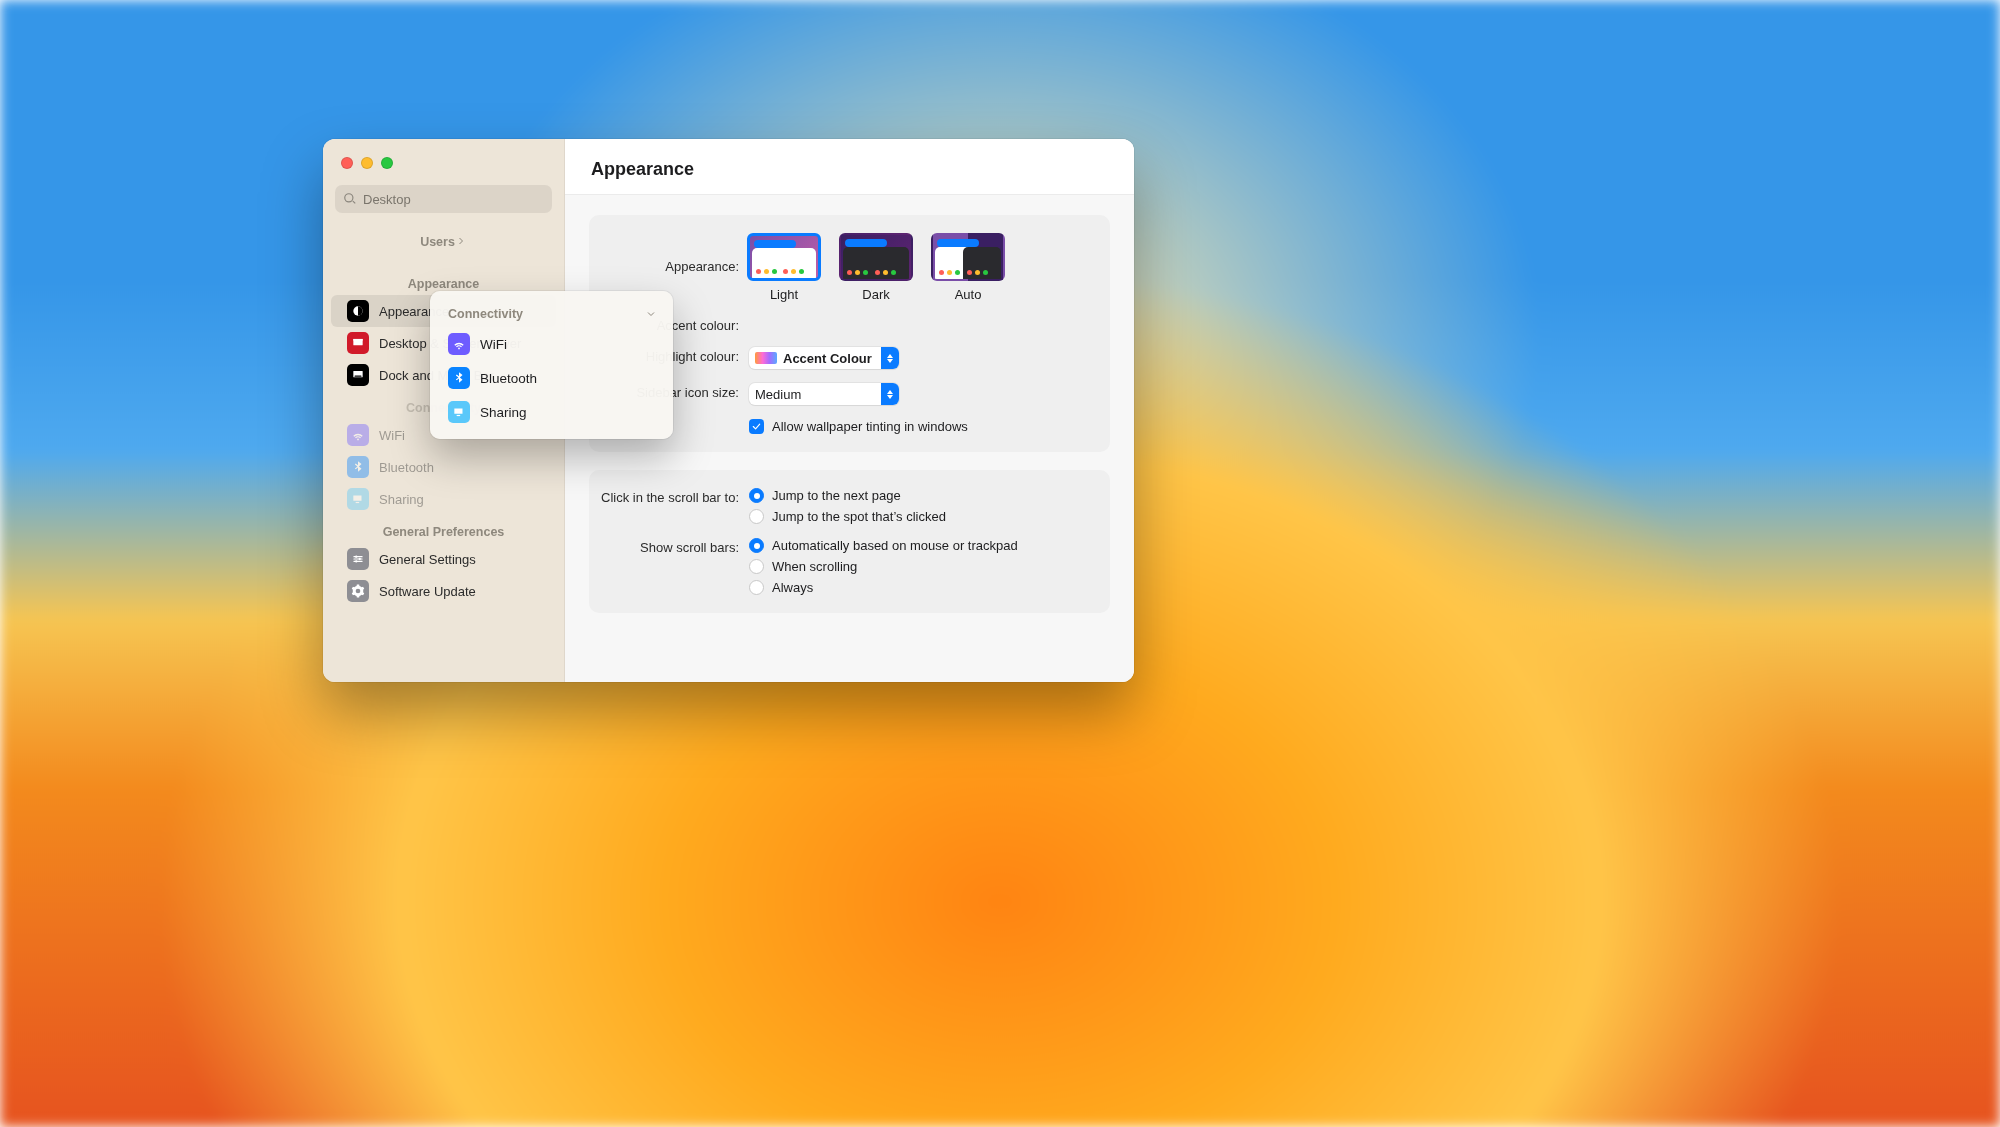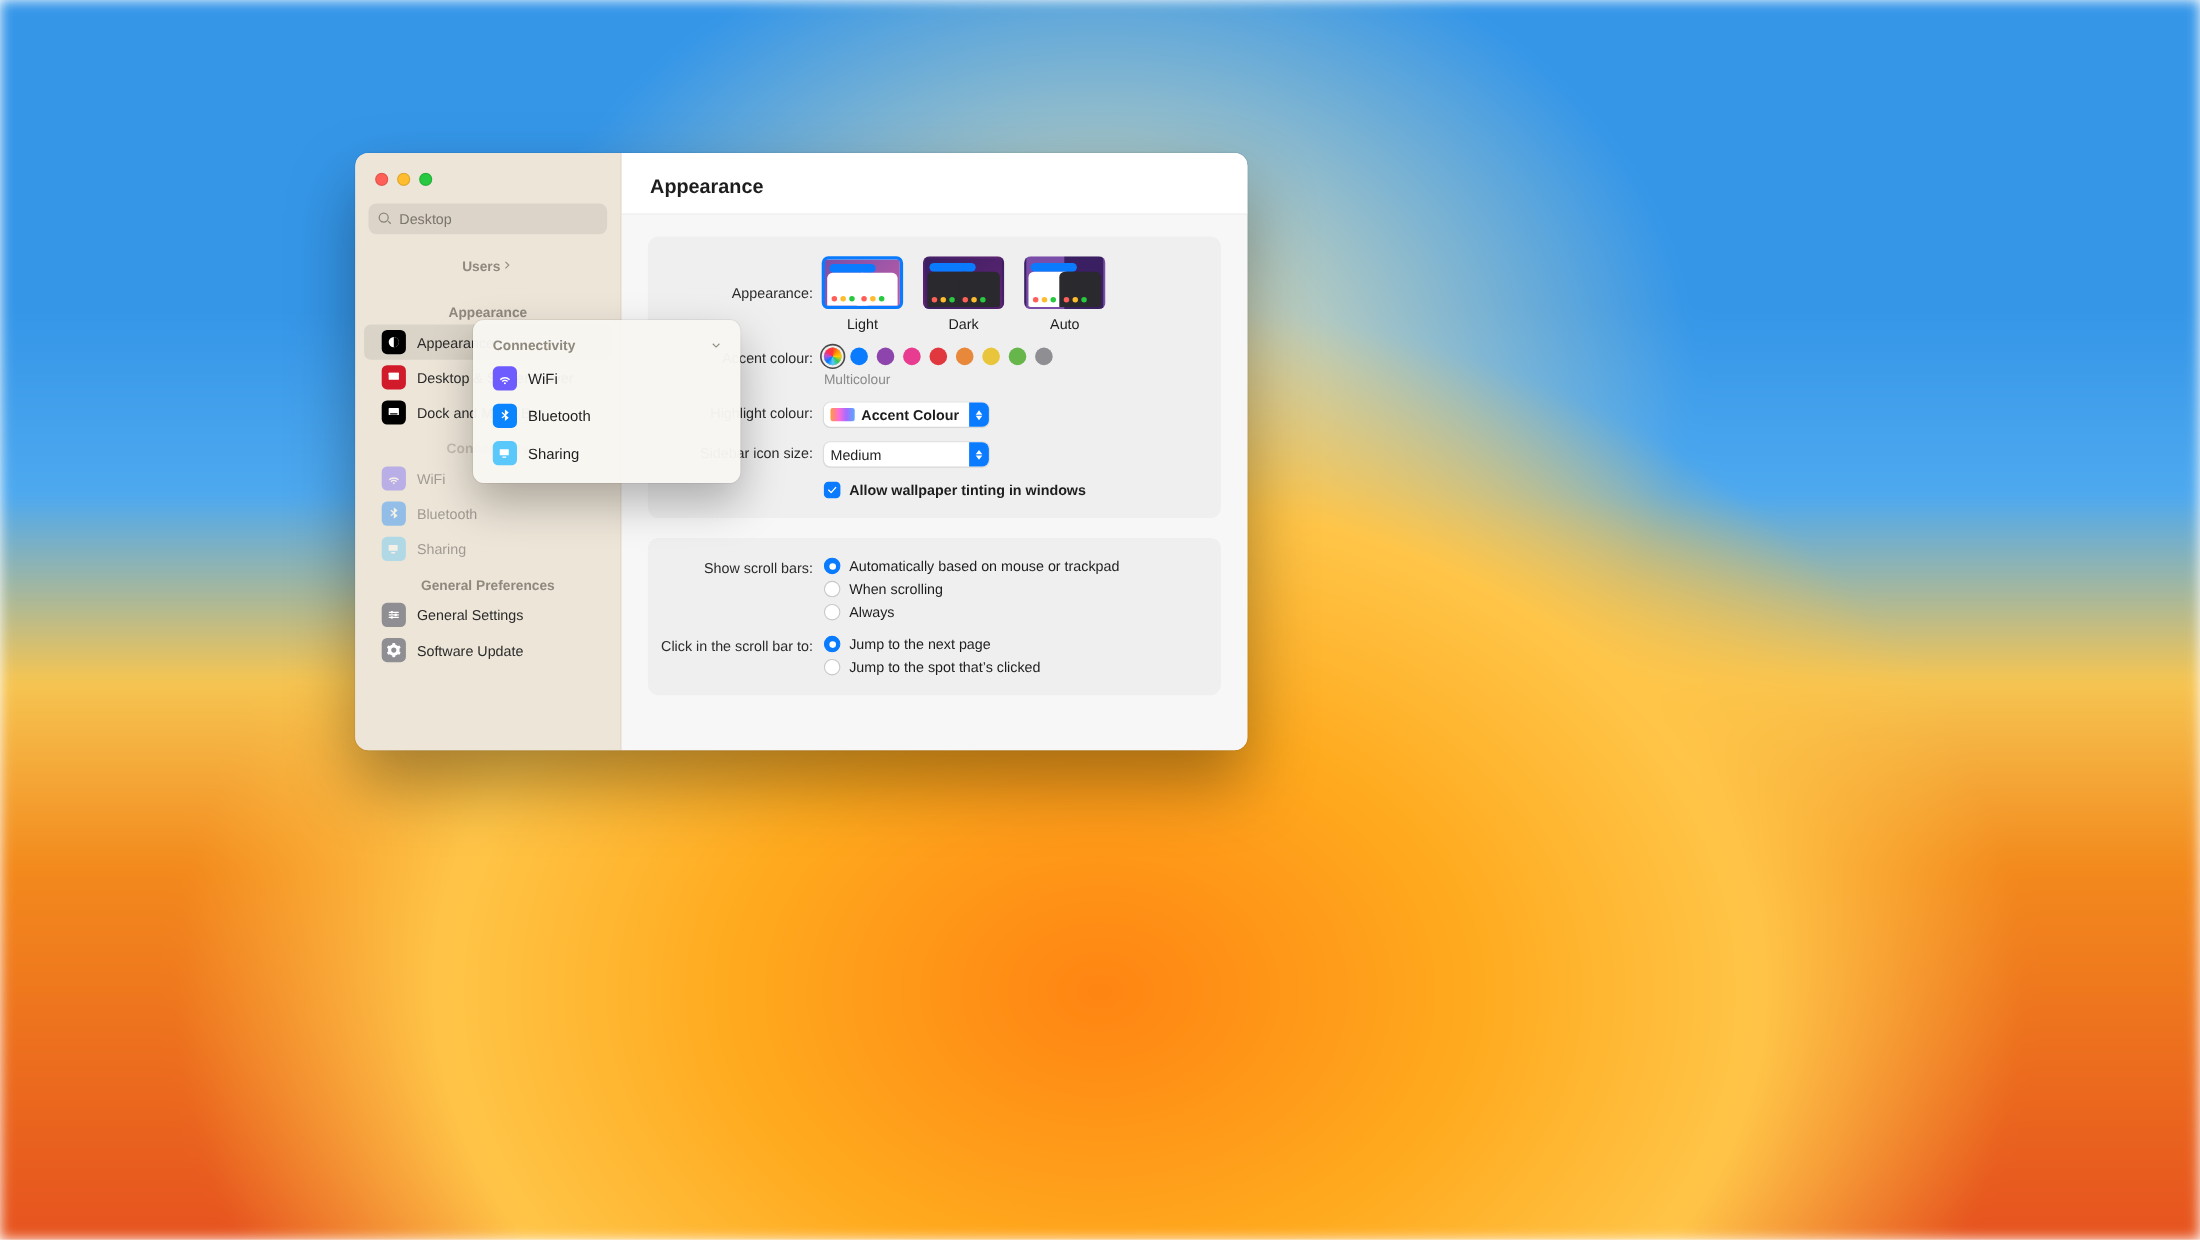--- a/index.html
+++ b/index.html
@@ -201,21 +201,21 @@
     position: absolute; right: 0; top: 0; bottom: 0; width: 18px;
     background: #0a7bff; border-top-right-radius: 6px; border-bottom-right-radius: 6px;
     display: flex; flex-direction: column; align-items: center; justify-content: center; gap: 1px;
   }
   .select .knob::before, .select .knob::after {
     content: ""; width: 0; height: 0; border-left: 3px solid transparent; border-right: 3px solid transparent;
   }
   .select .knob::before { border-bottom: 4px solid #fff; }
   .select .knob::after  { border-top: 4px solid #fff; }
 
-  .check { display: flex; align-items: flex-end; gap: 8px; font-weight: bold; }
+  .check { display: flex; align-items: flex-end; gap: 8px; }
   .check .box {
     width: 15px; height: 15px; border-radius: 4px; background: #0a7bff;
     display: flex; align-items: center; justify-content: center;
   }
   .check .box svg { width: 11px; height: 11px; stroke: #fff; stroke-width: 2.5; fill: none; stroke-linecap: round; stroke-linejoin: round;}
 
   .radio { display: flex; align-items: center; gap: 8px; }
   .radio .dot {
     width: 15px; height: 15px; border-radius: 50%;
     border: 1px solid #c8c8c8; background: #fff;
@@ -433,34 +433,20 @@
                     </div>
               </div>
               <span class="tl">Auto</span>
             </div>
           </div>
             </div>
         </div>
 
         <div class="row">
           <div class="lbl">Accent colour:</div>
-          <div class="val">
-            <div class="val-row">
-              <span class="swatch sw-multi sel"></span>
-              <span class="swatch sw-blue"></span>
-              <span class="swatch sw-purple"></span>
-              <span class="swatch sw-pink"></span>
-              <span class="swatch sw-red"></span>
-              <span class="swatch sw-orange"></span>
-              <span class="swatch sw-yellow"></span>
-              <span class="swatch sw-green"></span>
-              <span class="swatch sw-grey"></span>
-            </div>
-            <span class="sublabel">Multicolour</span>
-          </div>
         </div>
 
         <div class="row">
           <div class="lbl">Highlight colour:</div>
           <div class="val">
               <div class="val-row">
             <div class="select with-grad">
               <span class="grad"></span>
               <span>Accent Colour</span>
               <span class="knob"></span>
@@ -491,46 +477,46 @@
                   </svg>
                 </span>
             <span>Allow wallpaper tinting in windows</span>
           </div>
             </div>
         </div>
       </div>
 
       <div class="panel">
         <div class="row">
+          <div class="lbl">Click in the scroll bar to:</div>
+          <div class="val">
+            <div class="radio on">
+                <span class="dot"></span>
+                <span>Jump to the next page</span>
+              </div>
+            <div class="radio">
+                <span class="dot"></span>
+                <span>Jump to the spot that’s clicked</span>
+              </div>
+          </div>
+        </div>
+        <div class="row">
           <div class="lbl">Show scroll bars:</div>
           <div class="val">
             <div class="radio on">
                 <span class="dot"></span>
                 <span>Automatically based on mouse or trackpad</span>
               </div>
             <div class="radio">
                 <span class="dot"></span>
                 <span>When scrolling</span>
               </div>
             <div class="radio">
                 <span class="dot"></span>
                 <span>Always</span>
-              </div>
-          </div>
-        </div>
-        <div class="row">
-          <div class="lbl">Click in the scroll bar to:</div>
-          <div class="val">
-            <div class="radio on">
-                <span class="dot"></span>
-                <span>Jump to the next page</span>
-              </div>
-            <div class="radio">
-                <span class="dot"></span>
-                <span>Jump to the spot that’s clicked</span>
               </div>
           </div>
         </div>
       </div>
     </div>
   </div>
 </div>
 
 <div class="popover">
   <div class="phead">

